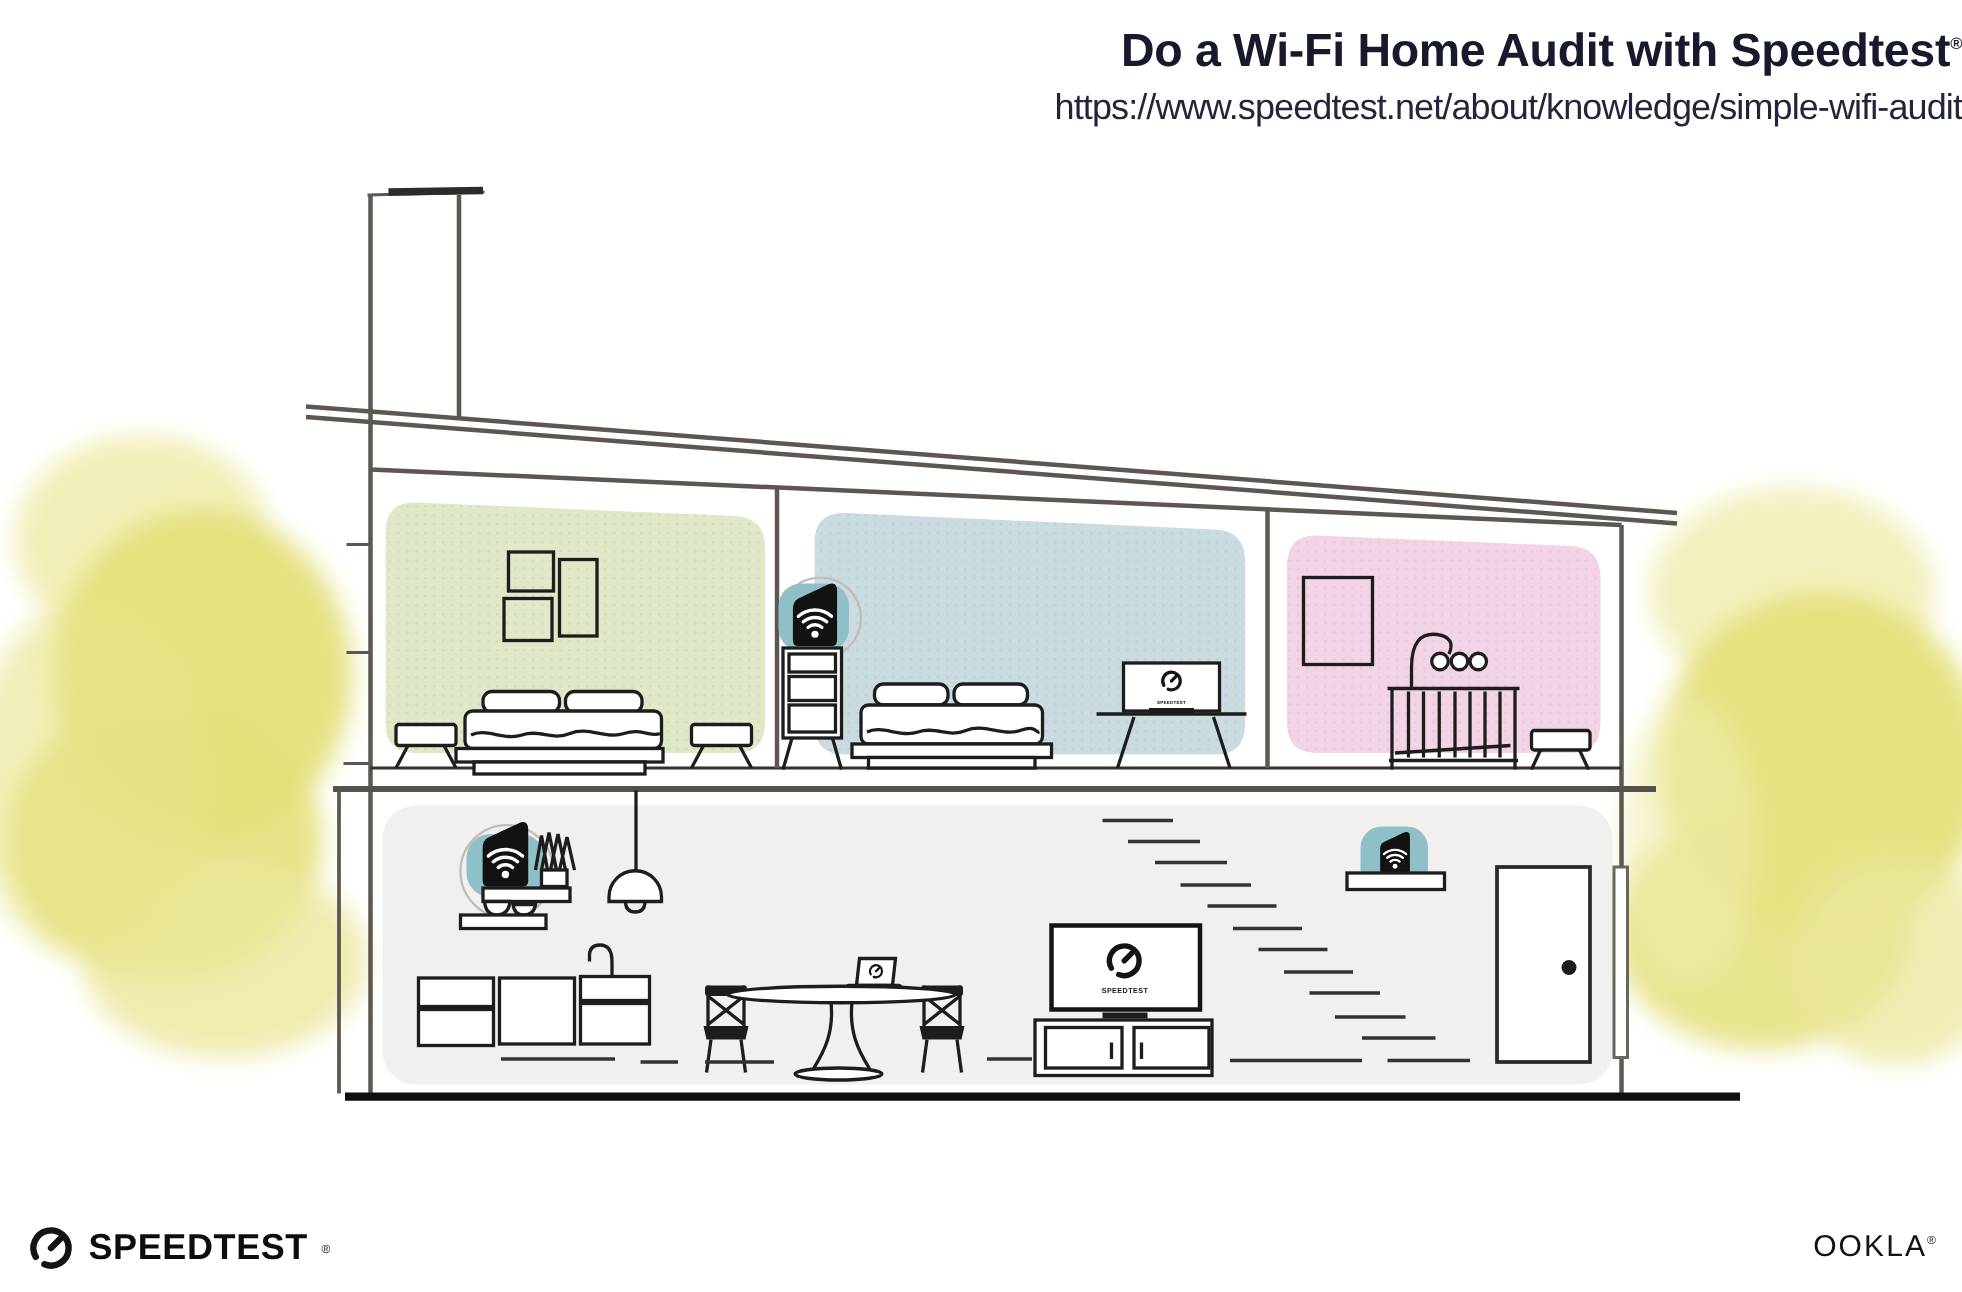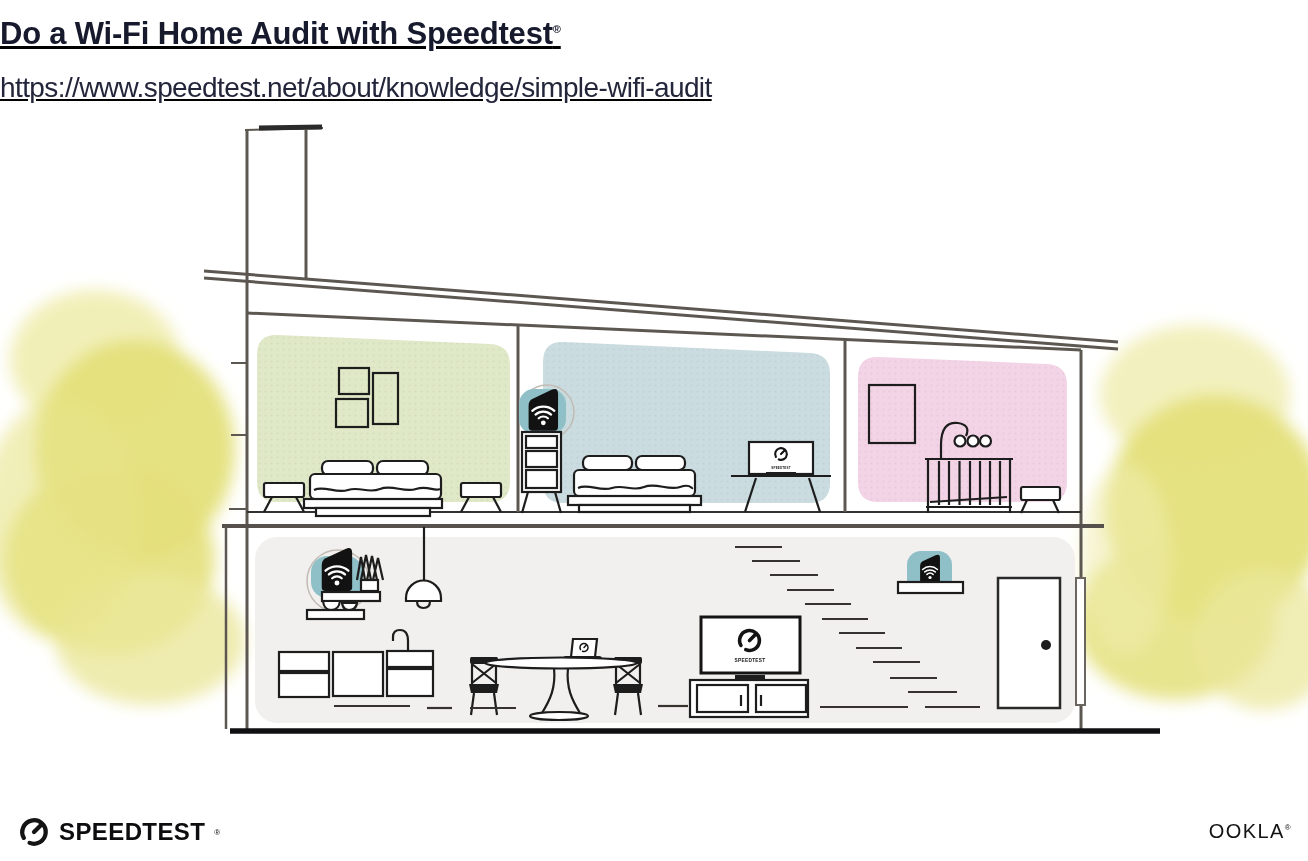--- a/index.html
+++ b/index.html
@@ -1,23 +1,23 @@
 <!DOCTYPE html>
 <html><head>
 <meta charset="utf-8">
 <style>
   html,body{margin:0;padding:0;}
   body{
     width:1308px;height:861px;position:relative;overflow:hidden;
     background:#ffffff;font-family:"Liberation Sans",sans-serif;
   }
-  .header{position:absolute;top:16px;left:0;width:100%;text-align:left;z-index:5;text-decoration:underline;}
+  .header{position:absolute;top:16px;left:0;width:100%;text-align:right;z-index:5;}
   .title{font-size:31px;font-weight:700;color:#171a2c;letter-spacing:-0.2px;}
   .title sup{font-size:11px;font-weight:700;vertical-align:super;}
-  .url{margin-top:20px;font-size:28px;font-weight:400;color:#23263a;letter-spacing:-0.6px;}
+  .url{margin-top:6px;font-size:24px;font-weight:400;color:#23263a;letter-spacing:-0.6px;}
   .stage{position:absolute;inset:0;z-index:1;}
   .footer-left{position:absolute;left:18px;bottom:13px;display:flex;align-items:center;gap:9px;color:#0d0d0f;z-index:5;}
   .speedtest-word{font-size:24px;font-weight:700;letter-spacing:0.4px;color:#0d0d0f;}
   .footer-left sup,.footer-right sup{font-size:8px;vertical-align:super;}
   .footer-right{position:absolute;right:16px;bottom:18px;font-size:20px;font-weight:400;letter-spacing:1.4px;color:#131313;z-index:5;}
   svg text.screen-label{font-family:"Liberation Sans",sans-serif;font-weight:700;fill:#141414;letter-spacing:0.06em;}
   .ln{stroke:#5d5751;fill:none;}
   .ink{stroke:#1d1d1d;fill:none;stroke-width:2.2;}
   .inkf{stroke:#1d1d1d;fill:#ffffff;stroke-width:2.2;}
 </style>

